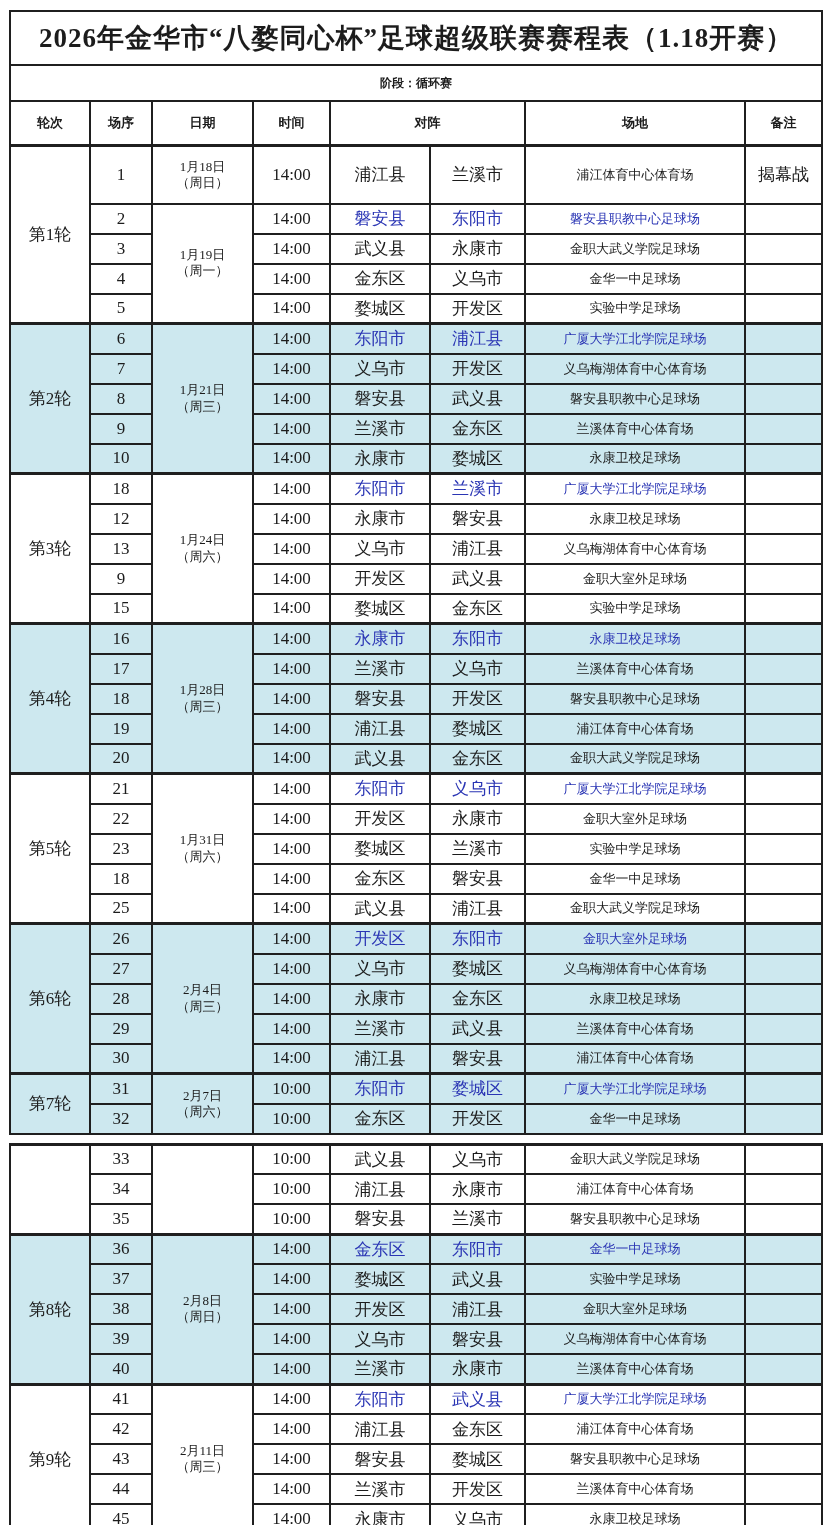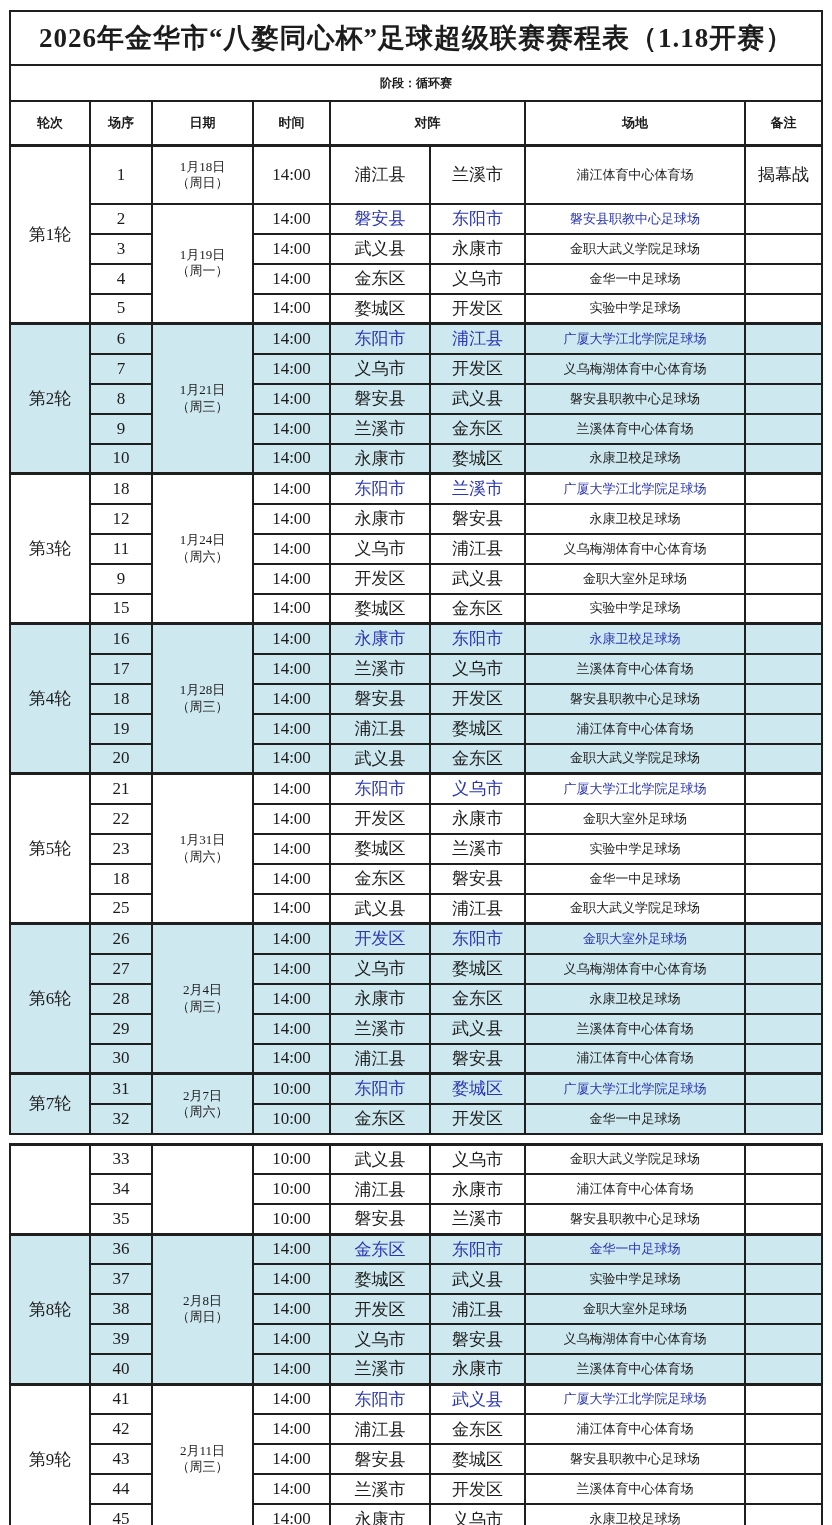--- a/index.html
+++ b/index.html
@@ -198,21 +198,21 @@
         </tr>
         <tr>
           <td class="c-no">12</td>
           <td class="c-time">14:00</td>
           <td class="c-team">永康市</td>
           <td class="c-team">磐安县</td>
           <td class="c-venue">永康卫校足球场</td>
           <td class="c-note"></td>
         </tr>
         <tr>
-          <td class="c-no">11</td>
+          <td class="c-no">13</td>
           <td class="c-time">14:00</td>
           <td class="c-team">义乌市</td>
           <td class="c-team">浦江县</td>
           <td class="c-venue">义乌梅湖体育中心体育场</td>
           <td class="c-note"></td>
         </tr>
         <tr>
           <td class="c-no">9</td>
           <td class="c-time">14:00</td>
           <td class="c-team">开发区</td>

